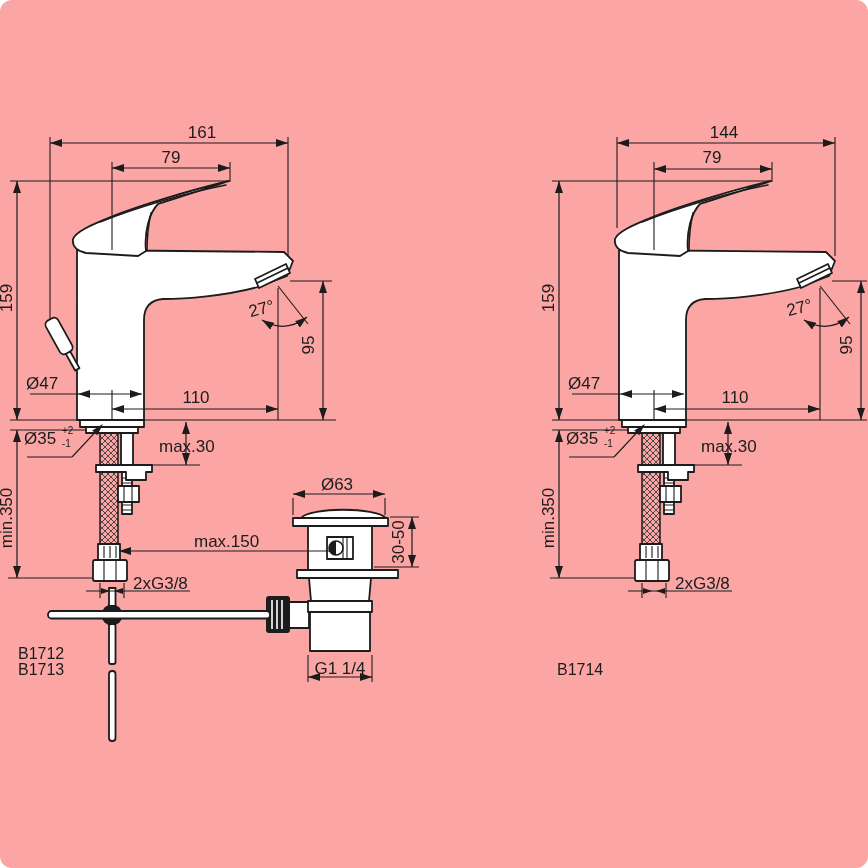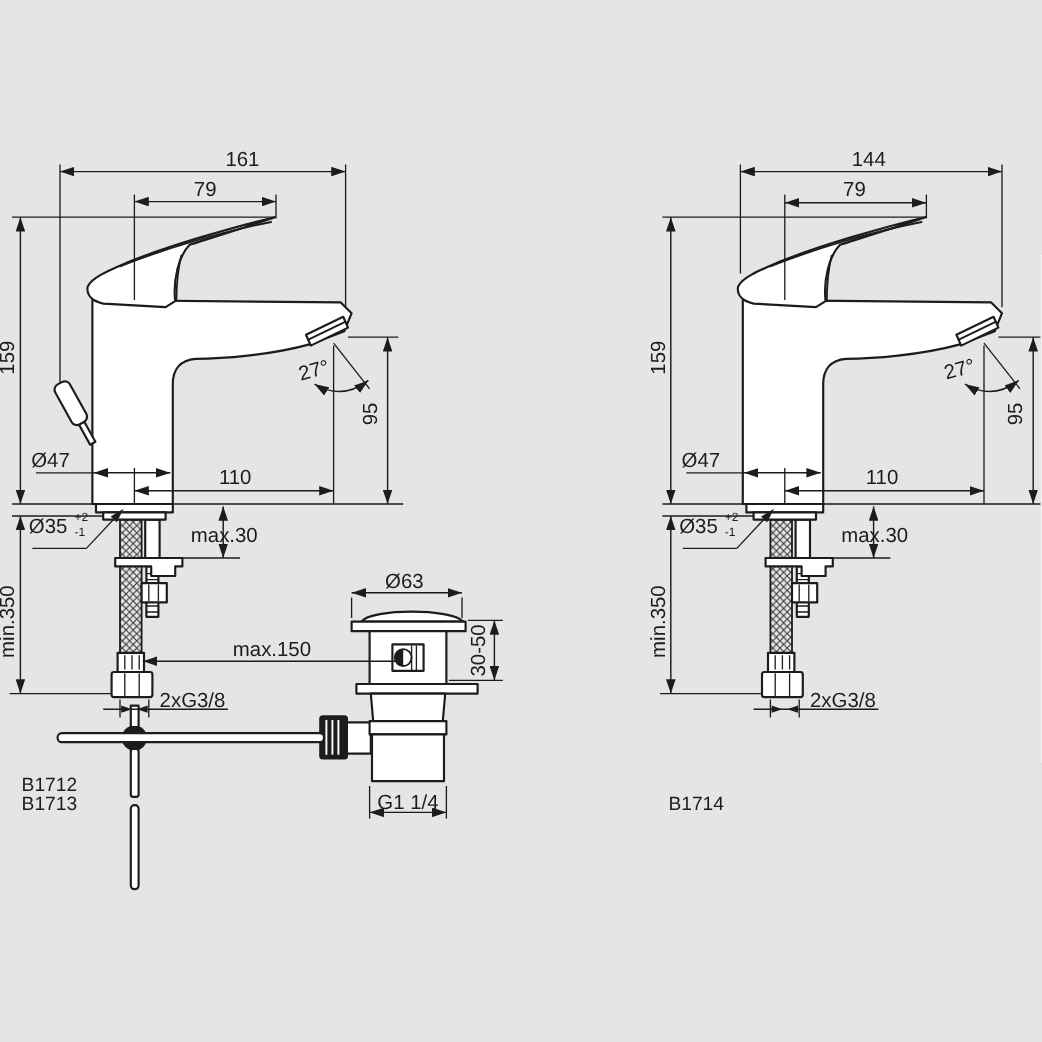--- a/index.html
+++ b/index.html
@@ -1,16 +1,16 @@
 <!DOCTYPE html>
 <html><head>
 <meta charset="utf-8">
 <style>
   html,body{margin:0;padding:0;background:#ffffff;}
-  .stage{width:868px;height:868px;background:#e5e5e5;position:relative;overflow:hidden;}
+  .stage{width:868px;height:868px;background:#fca5a5;position:relative;overflow:hidden;border-radius:12px;}
   svg{display:block;}
   .obj{fill:#ffffff;stroke:#1c1c1c;stroke-width:1.8;stroke-linejoin:round;stroke-linecap:round;}
   .objline{fill:none;stroke:#1c1c1c;stroke-width:1.5;stroke-linecap:round;}
   .thin{fill:none;stroke:#1c1c1c;stroke-width:1.1;}
   .dim{fill:none;stroke:#1c1c1c;stroke-width:1.2;}
   .ext{fill:none;stroke:#1c1c1c;stroke-width:1.1;}
   .dark{fill:#1c1c1c;stroke:none;}
   .ridge{stroke:#ffffff;stroke-width:1.6;fill:none;}
   text{font-family:"Liberation Sans","DejaVu Sans",sans-serif;fill:#1c1c1c;font-size:17px;}
   text.small{font-size:10px;}

